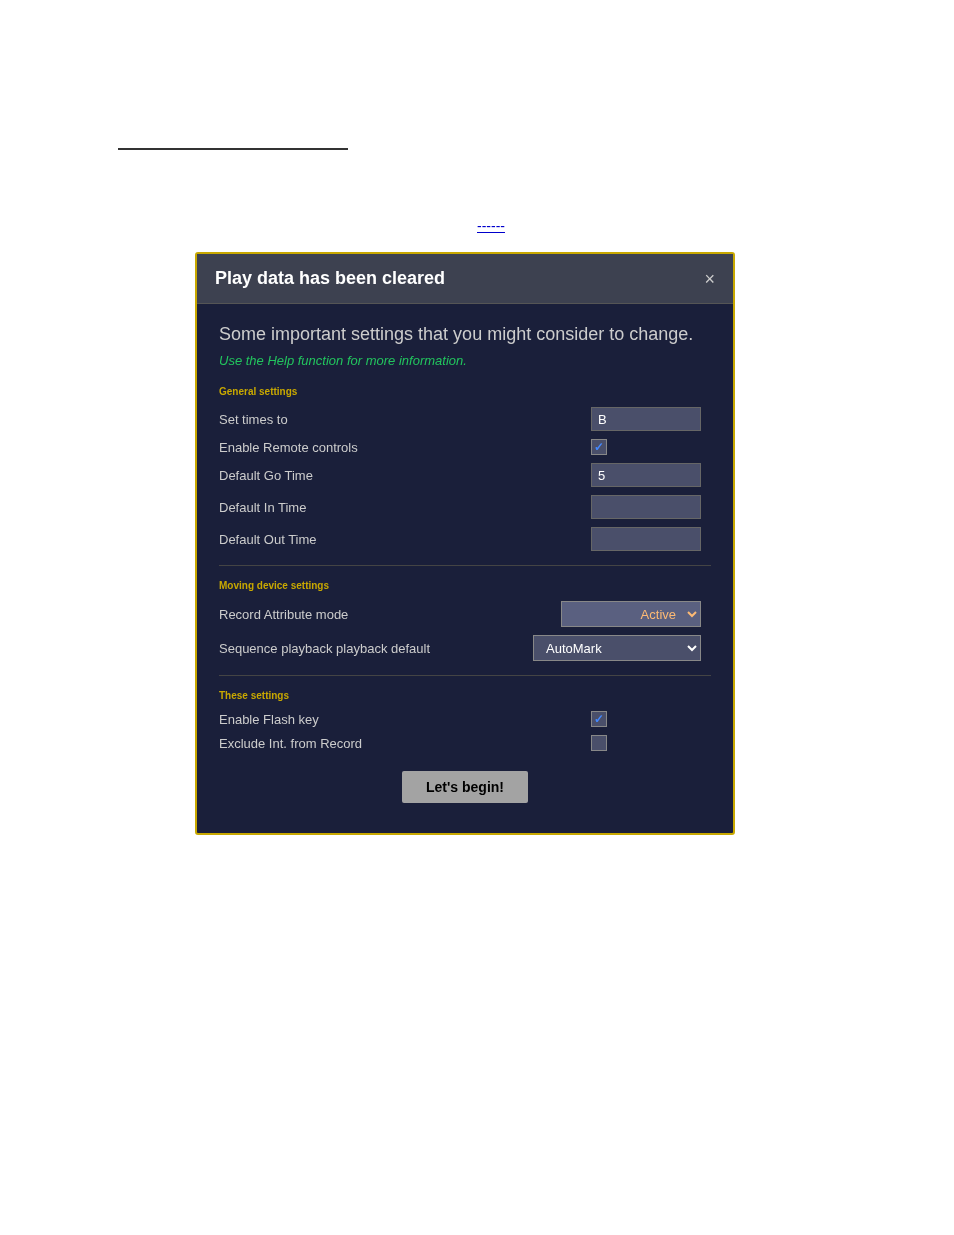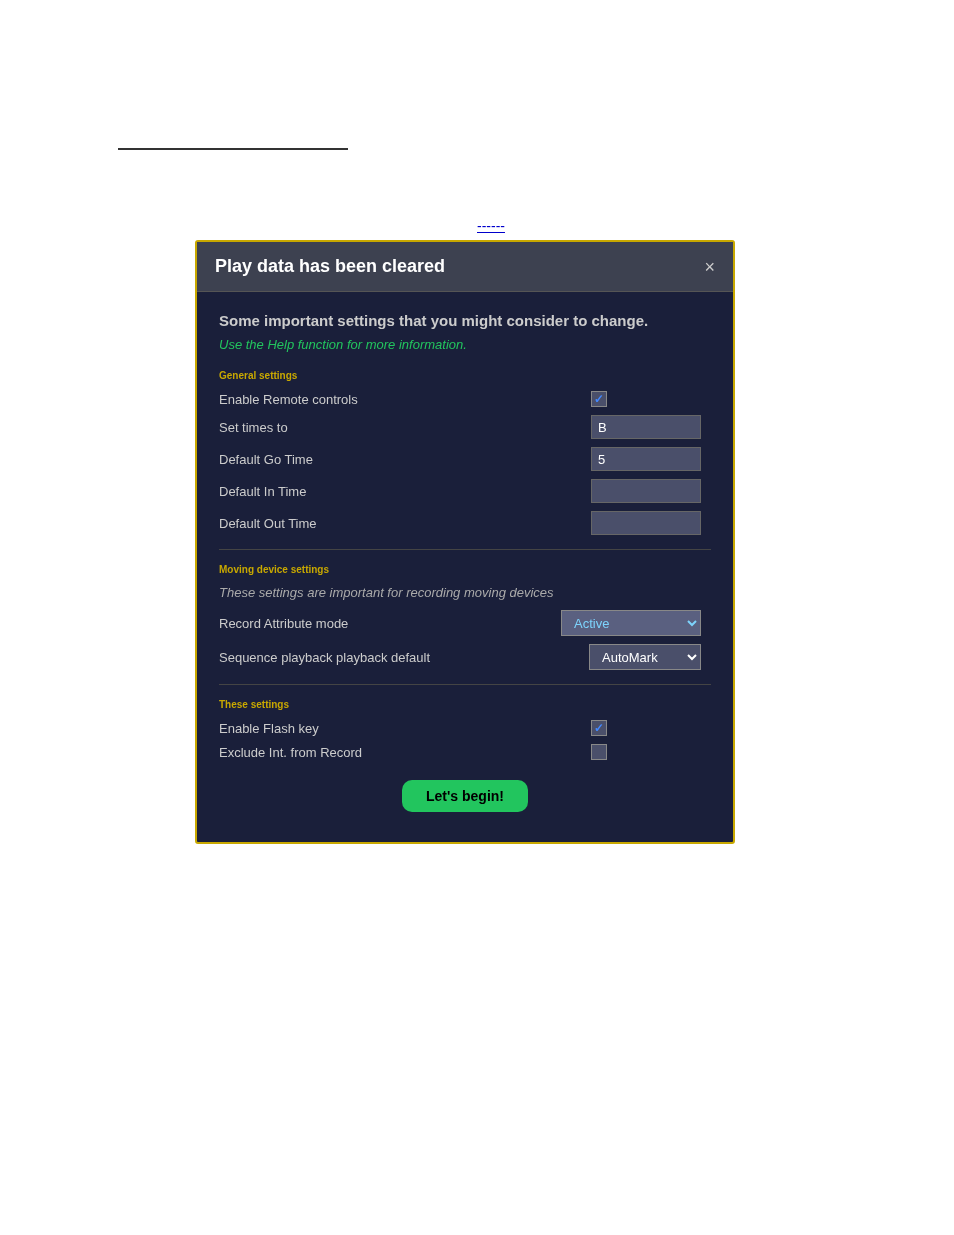--- a/index.html
+++ b/index.html
@@ -33,21 +33,21 @@
       top: 218px;
       left: 477px;
       color: #0000cc;
       text-decoration: underline;
       font-size: 14px;
     }
 
     
     .dialog-overlay {
       position: absolute;
-      top: 240px;
+      top: 252px;
       left: 195px;
       width: 540px;
       background: #1a1f3a;
       border: 2px solid #c8a800;
       border-radius: 3px;
       padding: 0;
     }
 
     
     .dialog-header {
@@ -74,23 +74,22 @@
       line-height: 1;
     }
 
     
     .dialog-body {
       padding: 20px 22px;
     }
 
     .intro-text {
       color: #cccccc;
-      font-size: 15px;
+      font-size: 18px;
       margin-bottom: 8px;
-      font-weight: bold;
     }
 
     .help-text {
       color: #22c55e;
       font-size: 13px;
       font-style: italic;
       margin-bottom: 18px;
     }
 
     
@@ -132,58 +131,59 @@
       width: 110px;
       height: 24px;
     }
 
     .settings-input-wide {
       background: #4a4f6a;
       border: 1px solid #888;
       color: #ffffff;
       font-size: 13px;
       padding: 2px 8px;
-      width: 112px;
+      width: 168px;
       height: 26px;
     }
 
     .settings-input-active {
       background: #5a6080;
       border: 1px solid #888;
-      color: #7dd3fc;
+      color: #fdba74;
       font-size: 13px;
       padding: 2px 8px;
       width: 140px;
       height: 26px;
+      text-align: right;
     }
 
     .checkbox-container {
       width: 110px;
       display: flex;
       align-items: center;
     }
 
     .divider {
       border: none;
       border-top: 1px solid #444;
       margin: 14px 0;
     }
 
     
     .lets-begin-btn {
       display: block;
       margin: 20px auto 10px;
-      background: #22c55e;
+      background: #a3a3a3;
       color: #000000;
       font-size: 14px;
       font-weight: bold;
       padding: 8px 24px;
       border: none;
       cursor: pointer;
-      border-radius: 10px;
+      border-radius: 2px;
     }
 
     
     .check-box {
       width: 16px;
       height: 16px;
       border: 1px solid #888;
       background: #4a4f6a;
       display: inline-flex;
       align-items: center;
@@ -219,52 +219,51 @@
 
   <div class="dialog-body">
 
     <p class="intro-text">Some important settings that you might consider to change.</p>
     <p class="help-text">Use the Help function for more information.</p>
 
     <div>
       <div class="section-title">General settings</div>
 
       <div class="settings-row">
+        <span class="settings-label">Set times to</span>
+        <input class="settings-input" type="text" value="B" style="">
+      </div>
+
+      <div class="settings-row">
         <span class="settings-label">Enable Remote controls</span>
         <div class="checkbox-container">
           <div class="check-box checked"></div>
         </div>
       </div>
 
       <div class="settings-row">
-        <span class="settings-label">Set times to</span>
-        <input class="settings-input" type="text" value="B" style="">
-      </div>
-
-      <div class="settings-row">
         <span class="settings-label">Default Go Time</span>
         <input class="settings-input" type="text" value="5" style="">
       </div>
 
       <div class="settings-row">
         <span class="settings-label">Default In Time</span>
         <input class="settings-input" type="text" value="" style="">
       </div>
 
       <div class="settings-row">
         <span class="settings-label">Default Out Time</span>
         <input class="settings-input" type="text" value="" style="">
       </div>
     </div>
 
     <hr class="divider">
 
     <div>
       <div class="section-title">Moving device settings</div>
-      <div class="section-desc">These settings are important for recording moving devices</div>
 
       <div class="settings-row">
         <span class="settings-label">Record Attribute mode</span>
         <select class="settings-input-active">
           <option value="Active">Active</option>
           <option value="Inactive">Inactive</option>
         </select>
       </div>
 
       <div class="settings-row">

